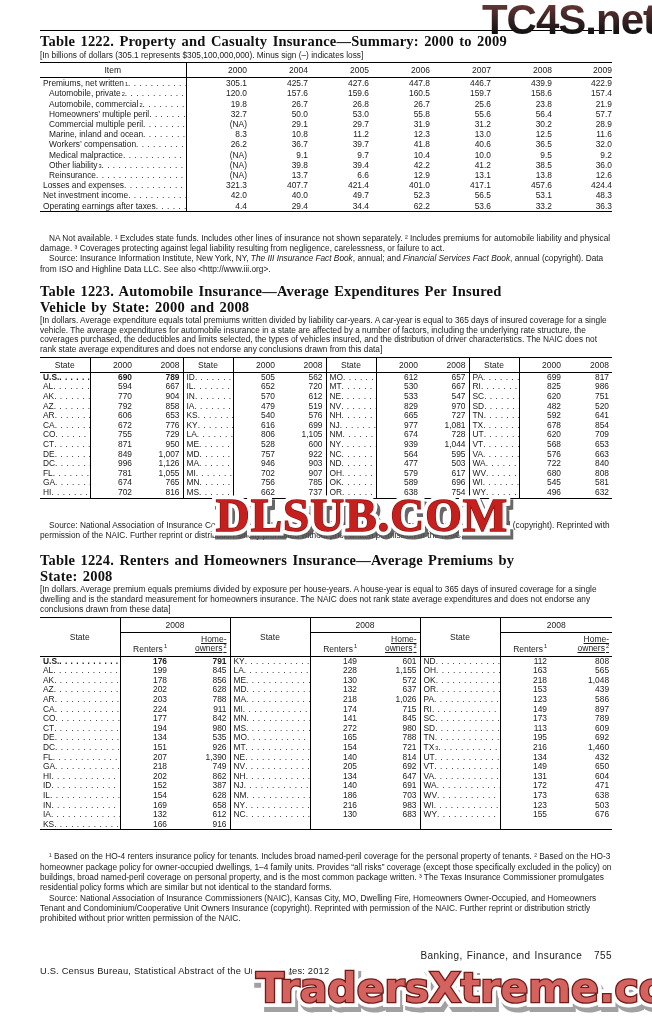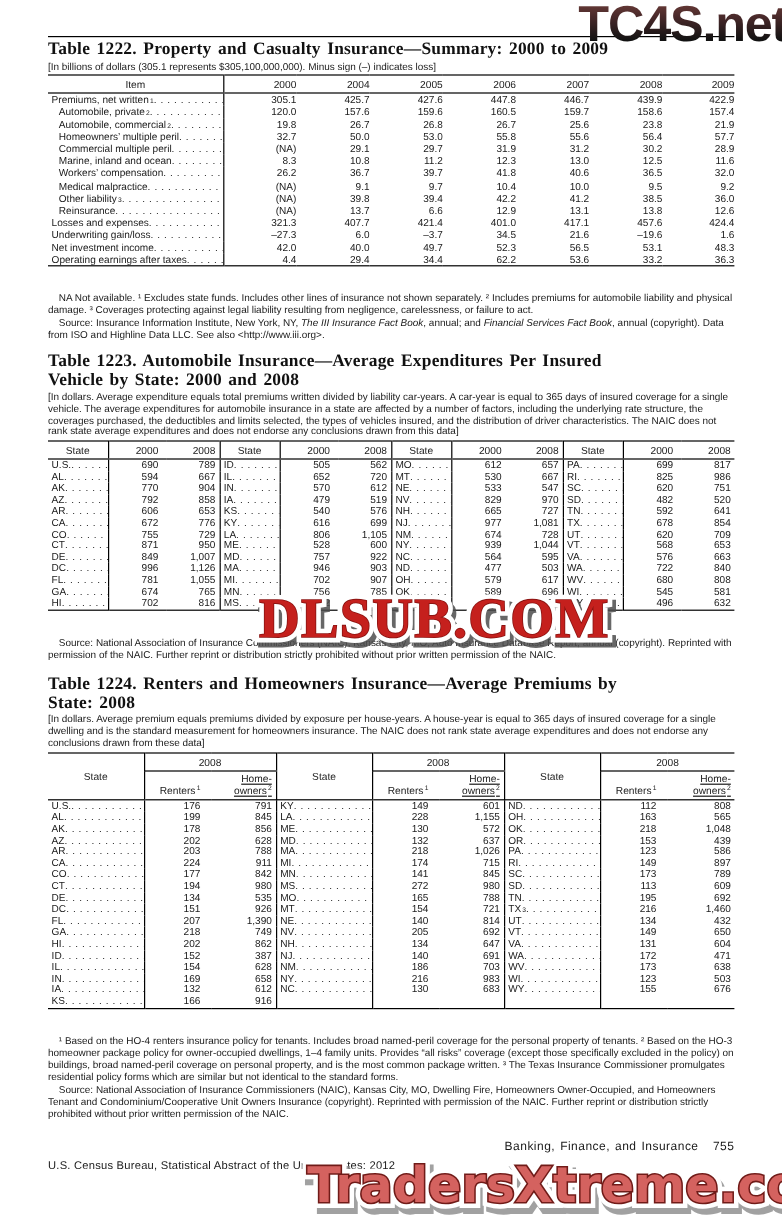--- a/index.html
+++ b/index.html
@@ -27,21 +27,21 @@
   .t1224 .hcol{padding-right:3px;}
   .t1223 .v2{padding-right:3px;}
   .bl{border-left:1px solid #000;}
   .itemh{text-align:center;}
   td.label{overflow:hidden;}
   .lw{display:flex;align-items:baseline;overflow:hidden;white-space:nowrap;padding-left:3px;}
   .lw.ind{padding-left:9px;}
   .dots{flex:1 1 auto;overflow:hidden;white-space:nowrap;}
   .dots::before{content:" . . . . . . . . . . . . . . . . . . . . . . . . . . . . . . . .";letter-spacing:.5px;}
   sup{font-size:5.6px;vertical-align:super;line-height:0;margin-left:1px;}
-  .b{font-weight:normal;}
+  .b{font-weight:bold;}
   .sh{vertical-align:middle;}
   .y2008{text-align:center;border-bottom:1px solid #000 !important;}
   .t1224 thead th{border-bottom:none;}
   .t1224 thead .row2 th, .t1224 thead .sh{border-bottom:1px solid #000;}
   .rh{vertical-align:bottom;}
   .hh{vertical-align:bottom;text-align:right;line-height:9.2px;text-decoration:underline;}
   .fnblock{margin-top:21px;}
   .fn,.src{font-size:8.3px;line-height:10.3px;margin:0;text-indent:9px;}
   .mt10{margin-top:10px;} .mt13{margin-top:13px;}
   .chapline{position:absolute;top:950px;right:40px;font-size:10px;letter-spacing:.4px;word-spacing:1px;}
@@ -262,35 +262,20 @@
             <td class="num">407.7</td>
             <td class="num">421.4</td>
             <td class="num">401.0</td>
             <td class="num">417.1</td>
             <td class="num">457.6</td>
             <td class="num">424.4</td>
           </tr>
           <tr>
             <td class="label">
               <span class="lw">
-                <span>Underwriting gain/loss</span>
-                <span class="dots"></span>
-              </span>
-            </td>
-            <td class="num bl">–27.3</td>
-            <td class="num">6.0</td>
-            <td class="num">–3.7</td>
-            <td class="num">34.5</td>
-            <td class="num">21.6</td>
-            <td class="num">–19.6</td>
-            <td class="num">1.6</td>
-          </tr>
-          <tr>
-            <td class="label">
-              <span class="lw">
                 <span>Net investment income</span>
                 <span class="dots"></span>
               </span>
             </td>
             <td class="num bl">42.0</td>
             <td class="num">40.0</td>
             <td class="num">49.7</td>
             <td class="num">52.3</td>
             <td class="num">56.5</td>
             <td class="num">53.1</td>

